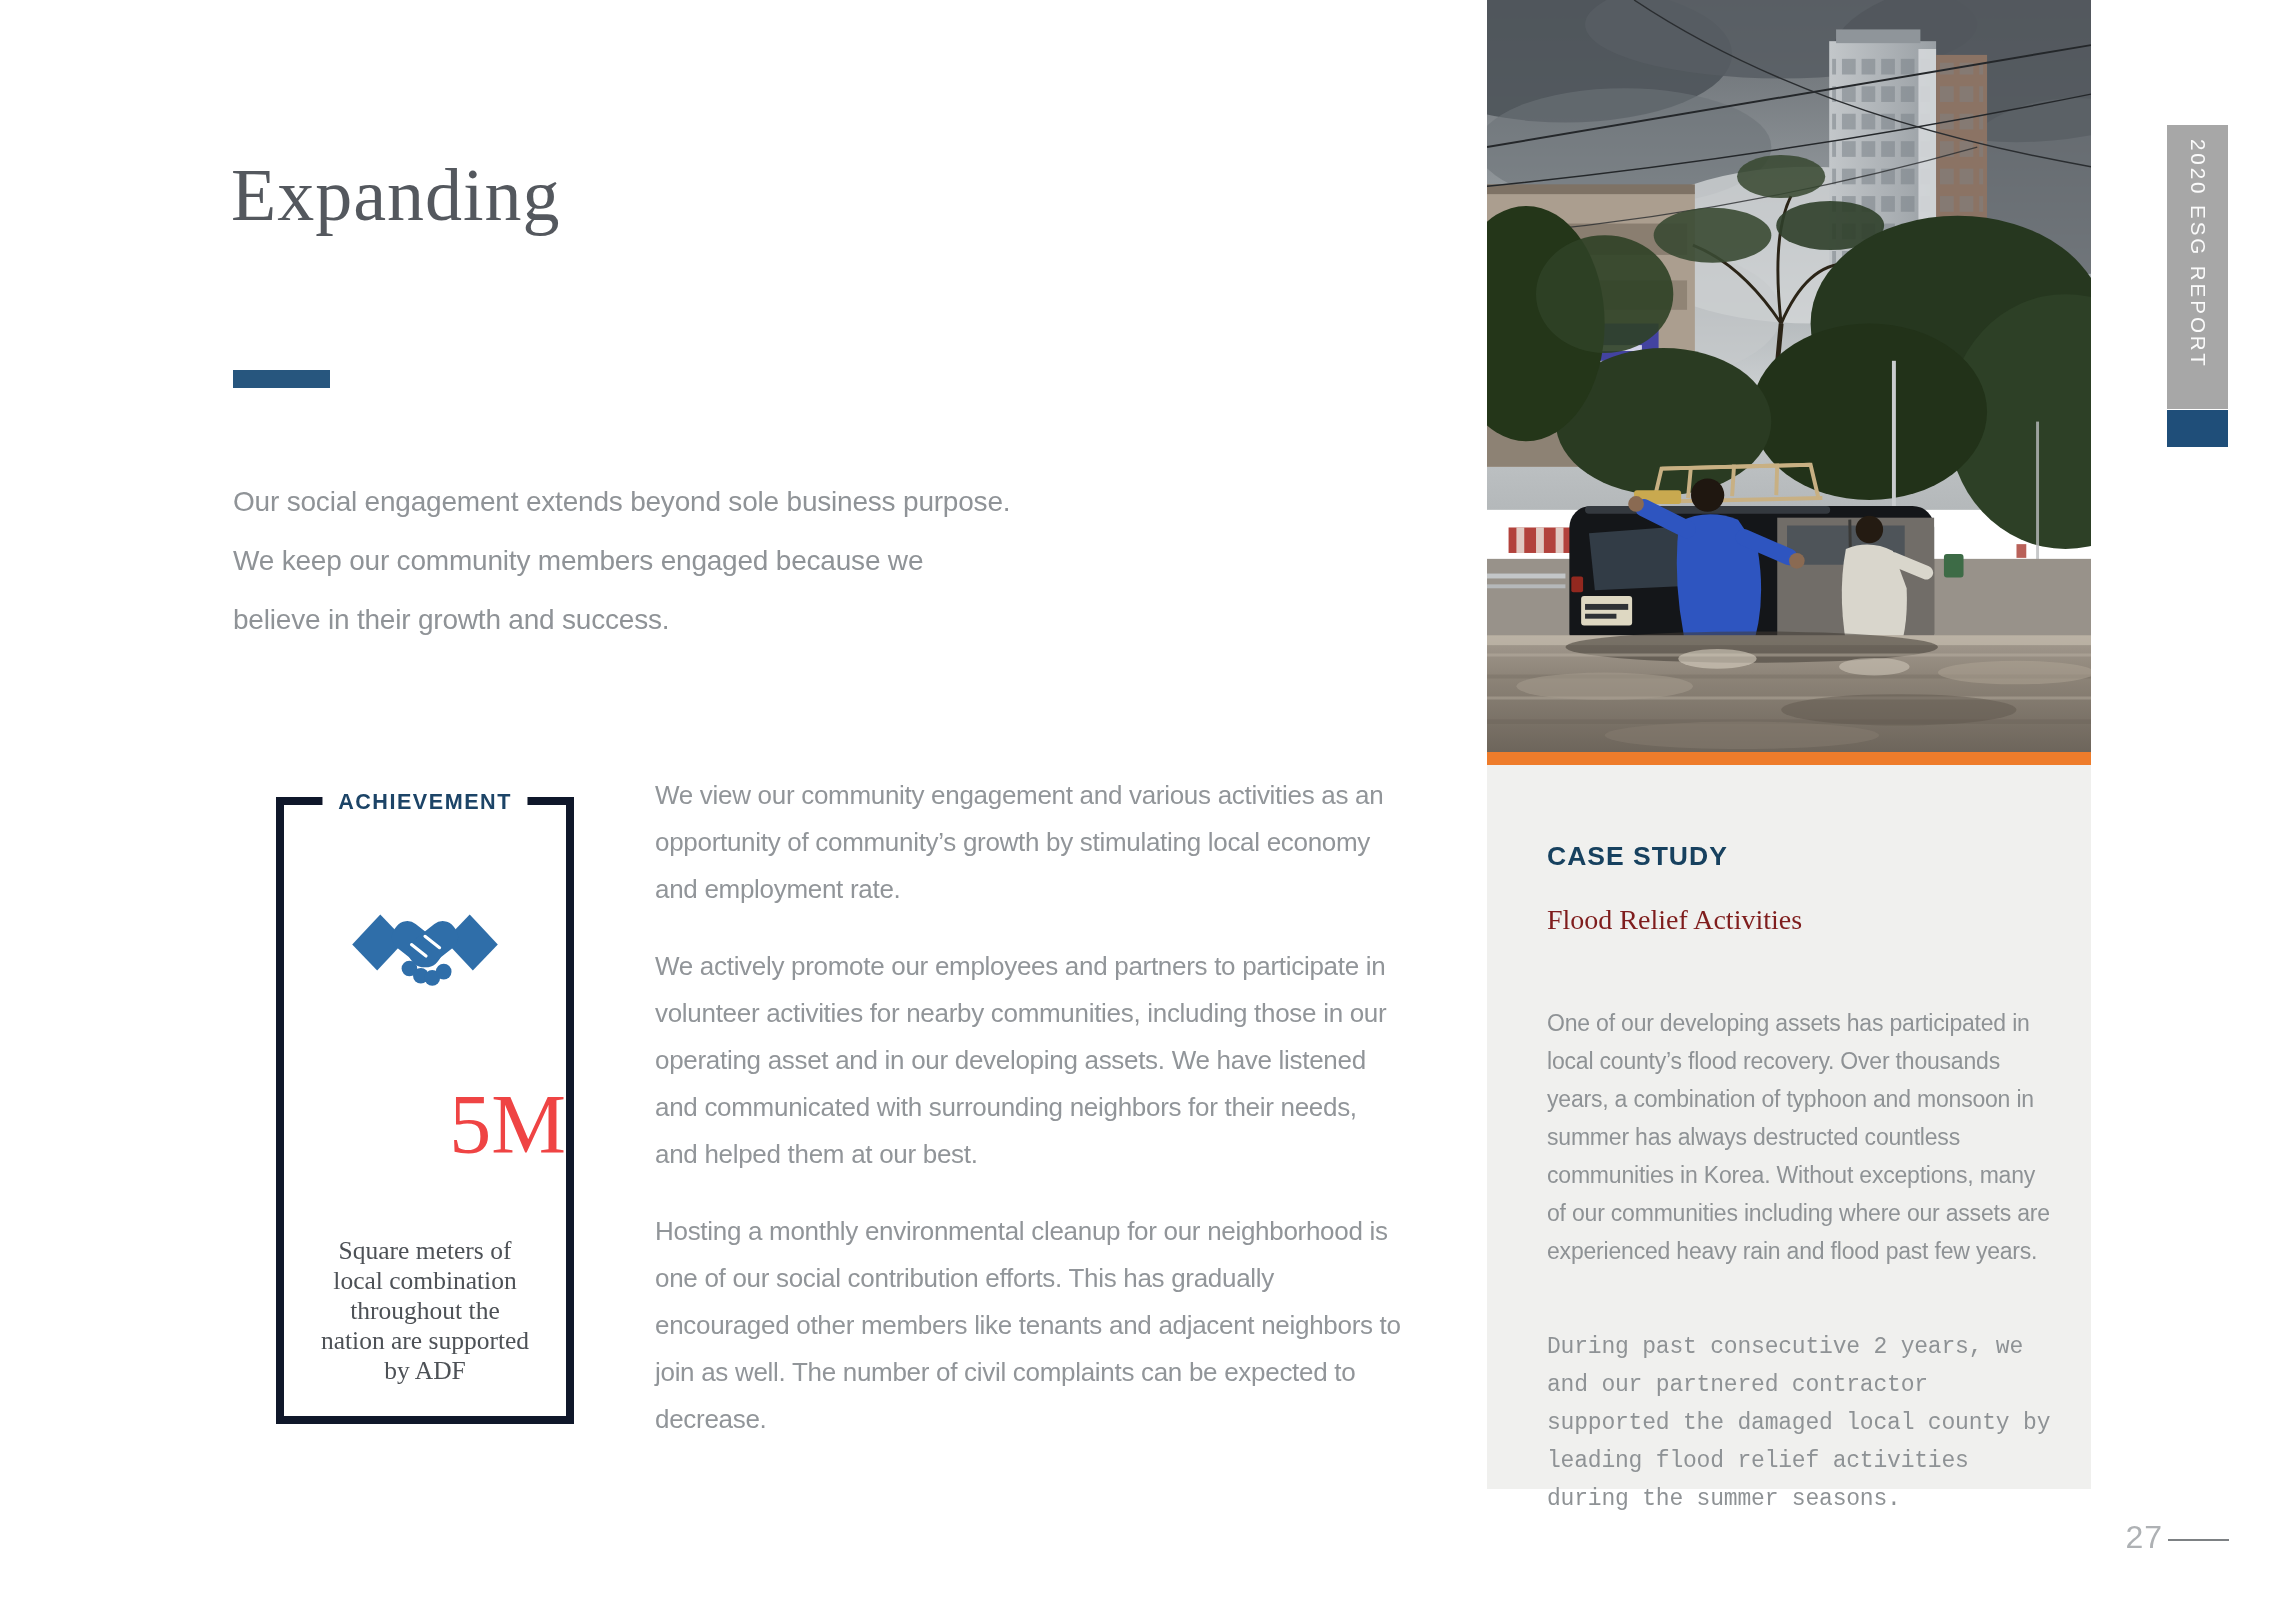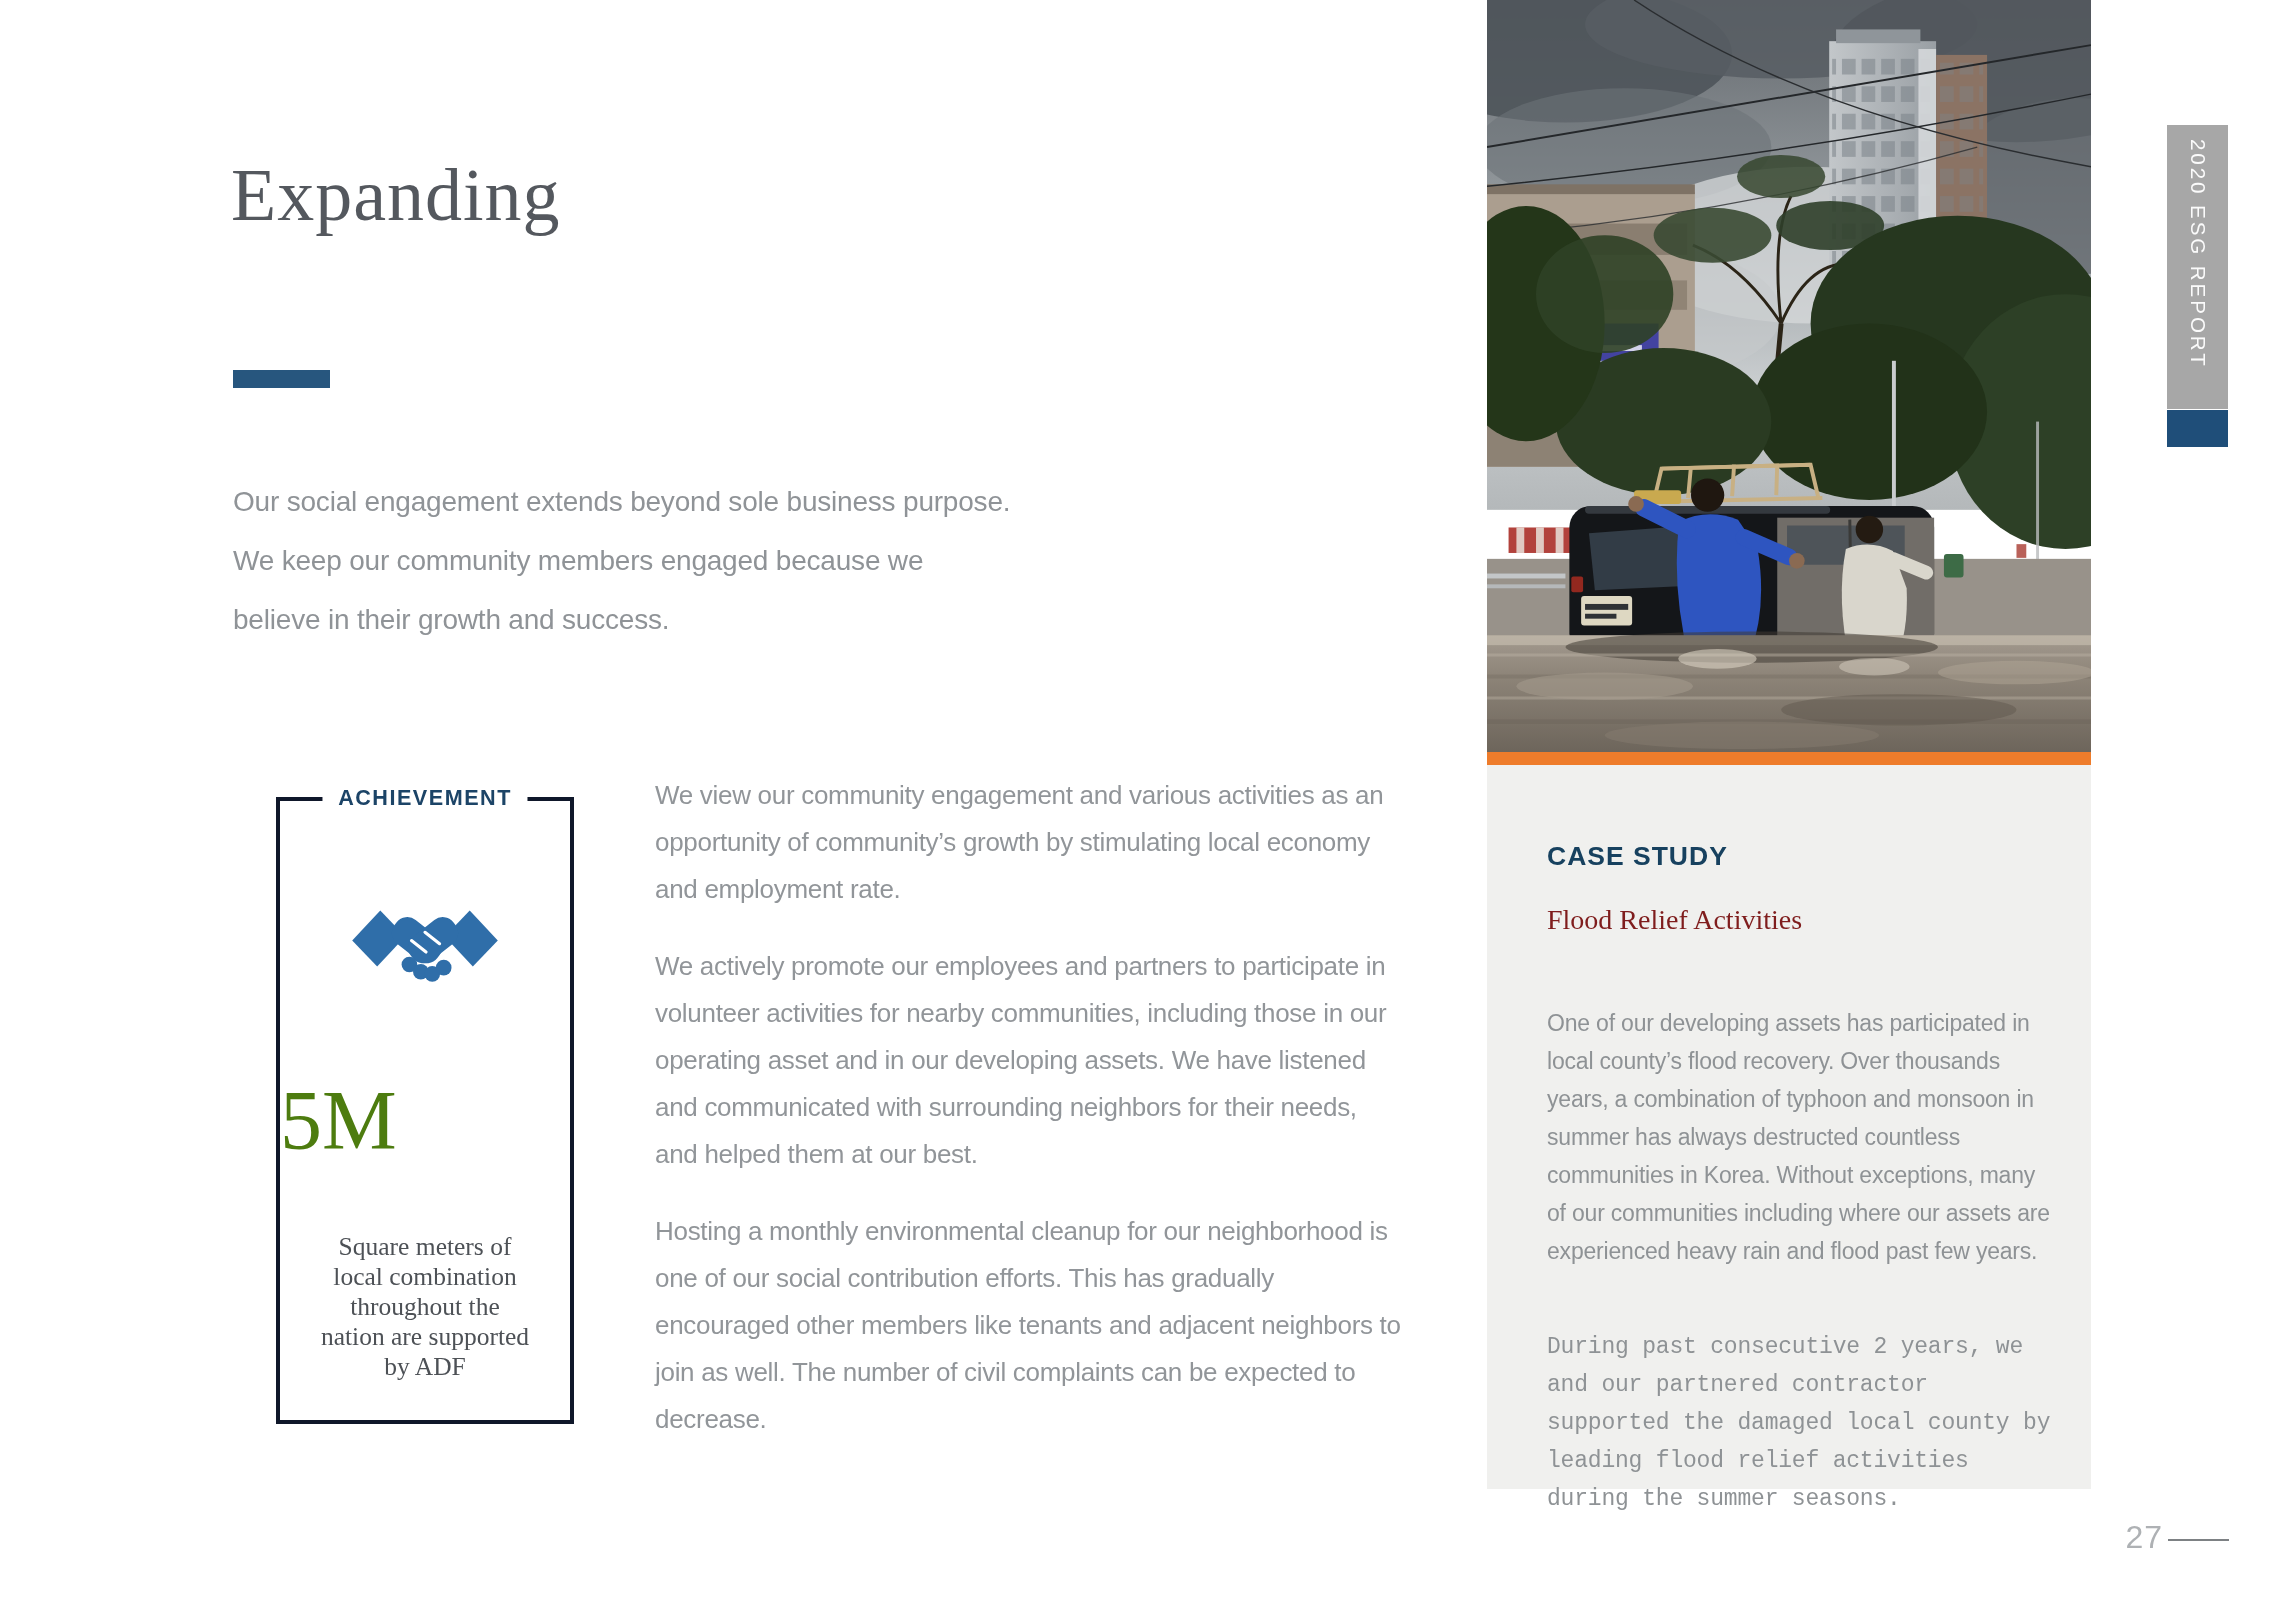--- a/index.html
+++ b/index.html
@@ -16,31 +16,31 @@
     color:#54585e;letter-spacing:1px;font-weight:400;
   }
   .title-bar{left:233px;top:370px;width:97px;height:17.6px;background:#27567e;}
   .intro{
     left:233px;top:472px;width:784px;
     font-size:28px;line-height:59px;color:#8f9397;letter-spacing:-0.2px;
   }
 
   .ach-card{
     left:276px;top:797px;width:298px;height:627px;
-    border:4px solid #0f172a;box-sizing:border-box;background:#ffffff;
+    border:8px solid #0f172a;box-sizing:border-box;background:#ffffff;
   }
   .ach-label{
     position:absolute;top:-15.7px;left:50%;transform:translateX(-50%);
     background:#ffffff;padding:0 15.7px;white-space:nowrap;
     font-weight:700;font-size:21.6px;color:#1c4467;letter-spacing:1.5px;
   }
   .ach-icon{position:absolute;top:98px;left:50%;transform:translateX(-50%);}
   .ach-value{
-    position:absolute;top:271px;left:0;width:100%;text-align:left;
-    font-family:"Liberation Serif",serif;font-size:84px;color:#4d7c0f;
+    position:absolute;top:271px;left:0;width:100%;text-align:right;
+    font-family:"Liberation Serif",serif;font-size:84px;color:#ef4444;
   }
   .ach-caption{
     position:absolute;top:431px;left:50%;transform:translateX(-50%);
     width:214px;text-align:center;
     font-family:"Liberation Serif",serif;font-size:25.5px;line-height:30px;color:#4d5156;
   }
 
   .body-col{left:655px;top:772px;width:751px;}
   .body-col p{
     margin:0 0 30px 0;font-size:26px;line-height:47px;color:#919599;

